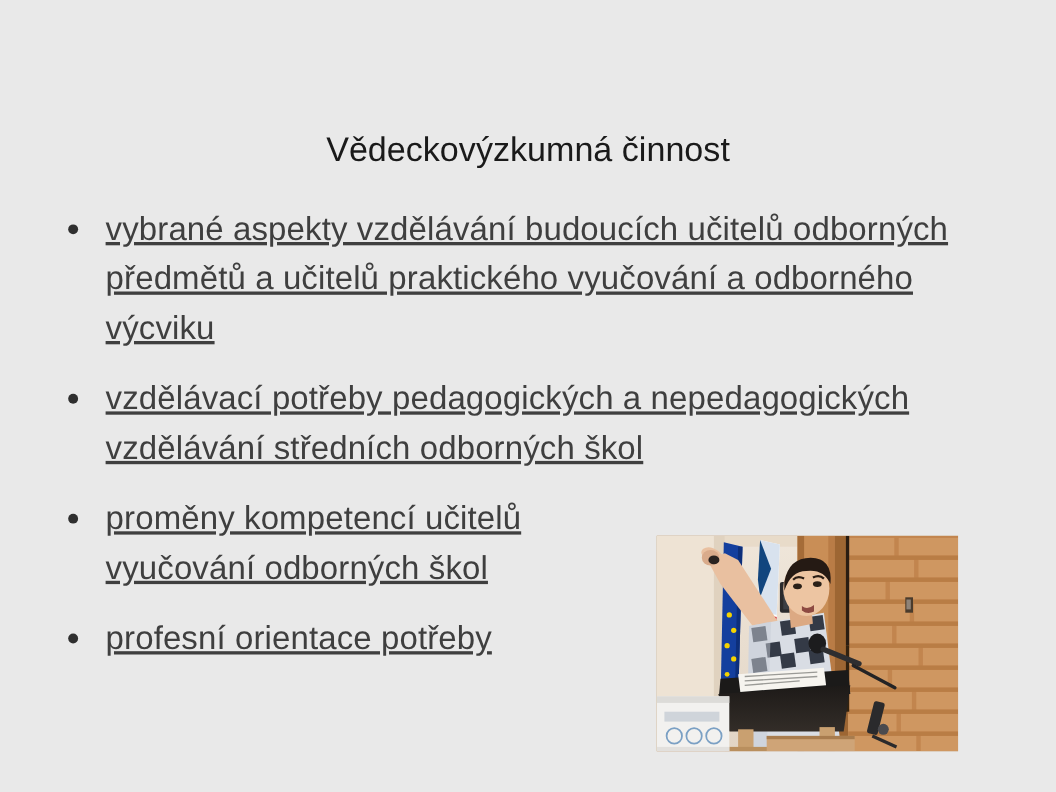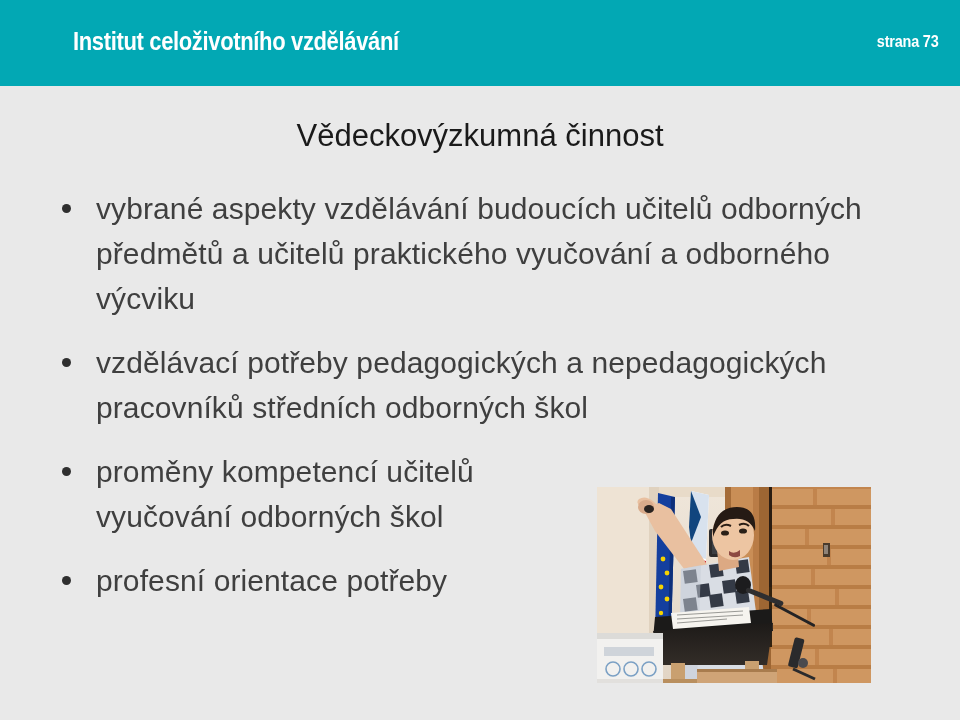--- a/index.html
+++ b/index.html
@@ -73,20 +73,21 @@
     top: 186px;
     width: 830px;
   }
   .bullet {
     position: relative;
     padding-left: 44px;
     color: #3f3f3f;
     font-size: 30px;
     line-height: 45px;
     letter-spacing: 0.1px;
+    text-decoration: underline;
   }
   .bullet + .bullet {
     margin-top: 19px;
   }
   .bullet-dot {
     position: absolute;
     left: 10px;
     top: 18px;
     width: 9px;
     height: 9px;
@@ -115,37 +116,33 @@
     display: block;
     width: 274px;
     height: 196px;
   }
 </style>
 </head>
 <body>
 
 <div class="slide">
 
-  <div class="header">
-    <div class="header-title">Institut celoživotního vzdělávání</div>
-    <div class="header-page">strana 73</div>
-  </div>
 
   <div class="slide-title">Vědeckovýzkumná činnost</div>
 
   <div class="bullets">
 
     <div class="bullet">
       <span class="bullet-dot"></span>
       <span class="bullet-text">vybrané aspekty vzdělávání budoucích učitelů odborných předmětů a učitelů praktického vyučování a odborného výcviku</span>
     </div>
 
     <div class="bullet">
       <span class="bullet-dot"></span>
-      <span class="bullet-text">vzdělávací potřeby pedagogických a nepedagogických pracovníků středních odborných škol</span>
+      <span class="bullet-text">vzdělávací potřeby pedagogických a nepedagogických vzdělávání středních odborných škol</span>
     </div>
 
     <div class="bullet bullet-narrow">
       <span class="bullet-dot"></span>
       <span class="bullet-text">proměny kompetencí učitelů vyučování odborných škol</span>
     </div>
 
     <div class="bullet">
       <span class="bullet-dot"></span>
       <span class="bullet-text">profesní orientace potřeby</span>

